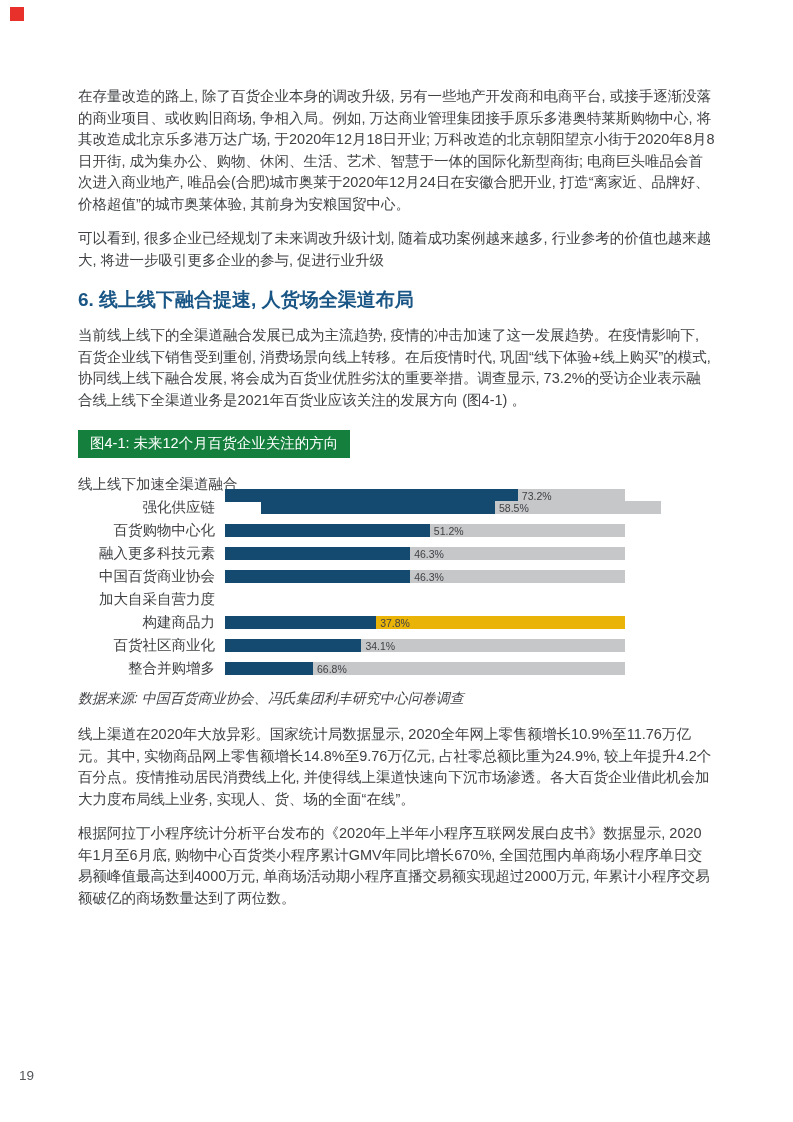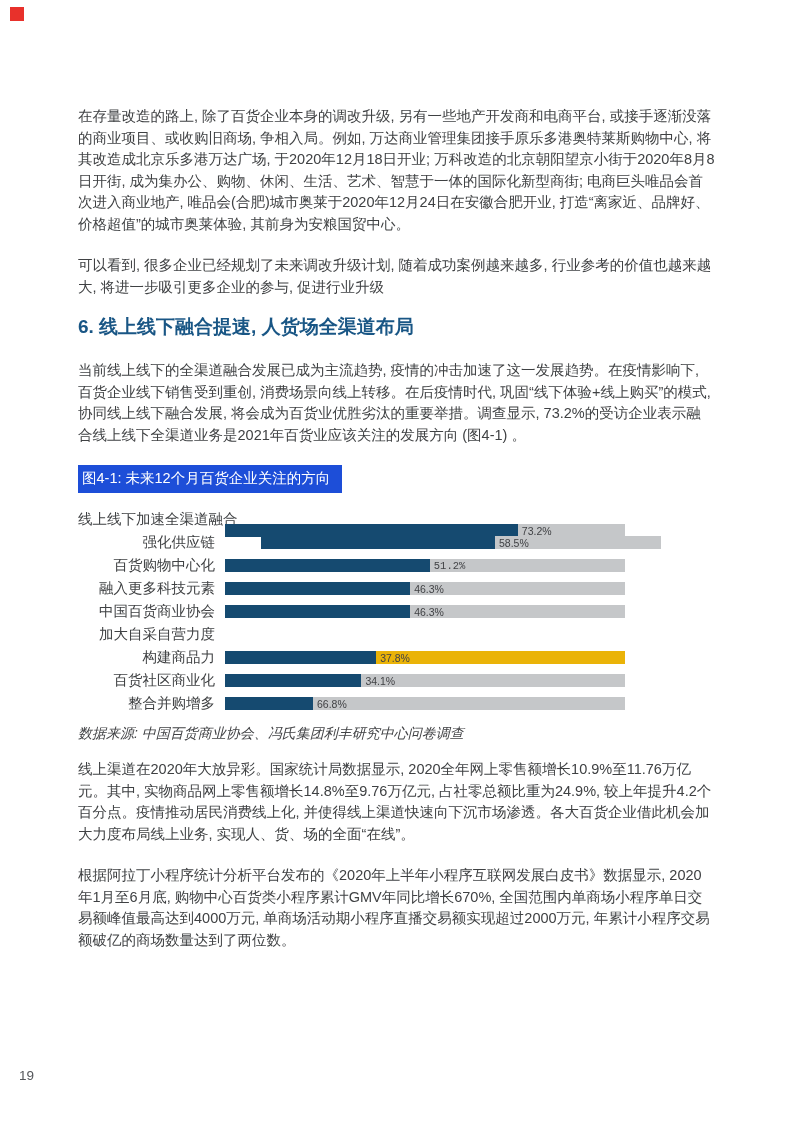--- a/index.html
+++ b/index.html
@@ -21,37 +21,36 @@
   .content {
     position: absolute;
     left: 78px; top: 86px;
     width: 637px;
   }
   .para {
     font-size: 14.5px;
     line-height: 21.5px;
     margin-bottom: 13px;
     text-align: left;
-    margin-top: 20px;
   }
   .section-heading {
     font-size: 19px;
     line-height: 27px;
     font-weight: 700;
     color: #195685;
     margin: 15px 0 12px 0;
   }
   .chart-block { margin-top: 19px; }
   .chart-title-bar {
     display: inline-block;
-    background: #1d4ed8;
+    background: #15803d;
     color: #ffffff;
     font-size: 14.5px;
     line-height: 17px;
-    padding: 5px 12px 6px 4px;
+    padding: 5px 12px 6px 12px;
   }
   .chart-rows { margin-top: 15px; width: 547px; }
   .chart-row {
     display: flex;
     align-items: center;
     height: 23px;
   }
   .chart-label {
     width: 147px;
     padding-right: 10px;
@@ -124,21 +123,21 @@
         </div>
         <div class="chart-row">
           <span class="chart-label">强化供应链</span>
           <div class="chart-track" style="background: rgb(197, 199, 201); margin-left: 36px;">
             <div class="chart-fill" style="width: 58.5%; background: rgb(21, 74, 112);"></div>
             <span class="chart-pct" style="left: calc(58.5% + 4px);">58.5%</span>
           </div>
         </div>
         <div class="chart-row">
           <span class="chart-label">百货购物中心化</span>
-          <div class="chart-track" style="background: rgb(197, 199, 201); font-family: Liberation Mono, monospace;">
+          <div class="chart-track" style="background: rgb(197, 199, 201);">
             <div class="chart-fill" style="width: 51.2%; background: rgb(21, 74, 112);"></div>
             <span class="chart-pct" style="left: calc(51.2% + 4px);">51.2%</span>
           </div>
         </div>
         <div class="chart-row">
           <span class="chart-label">融入更多科技元素</span>
           <div class="chart-track" style="background: rgb(197, 199, 201);">
             <div class="chart-fill" style="width: 46.3%; background: rgb(21, 74, 112);"></div>
             <span class="chart-pct" style="left: calc(46.3% + 4px);">46.3%</span>
           </div>

